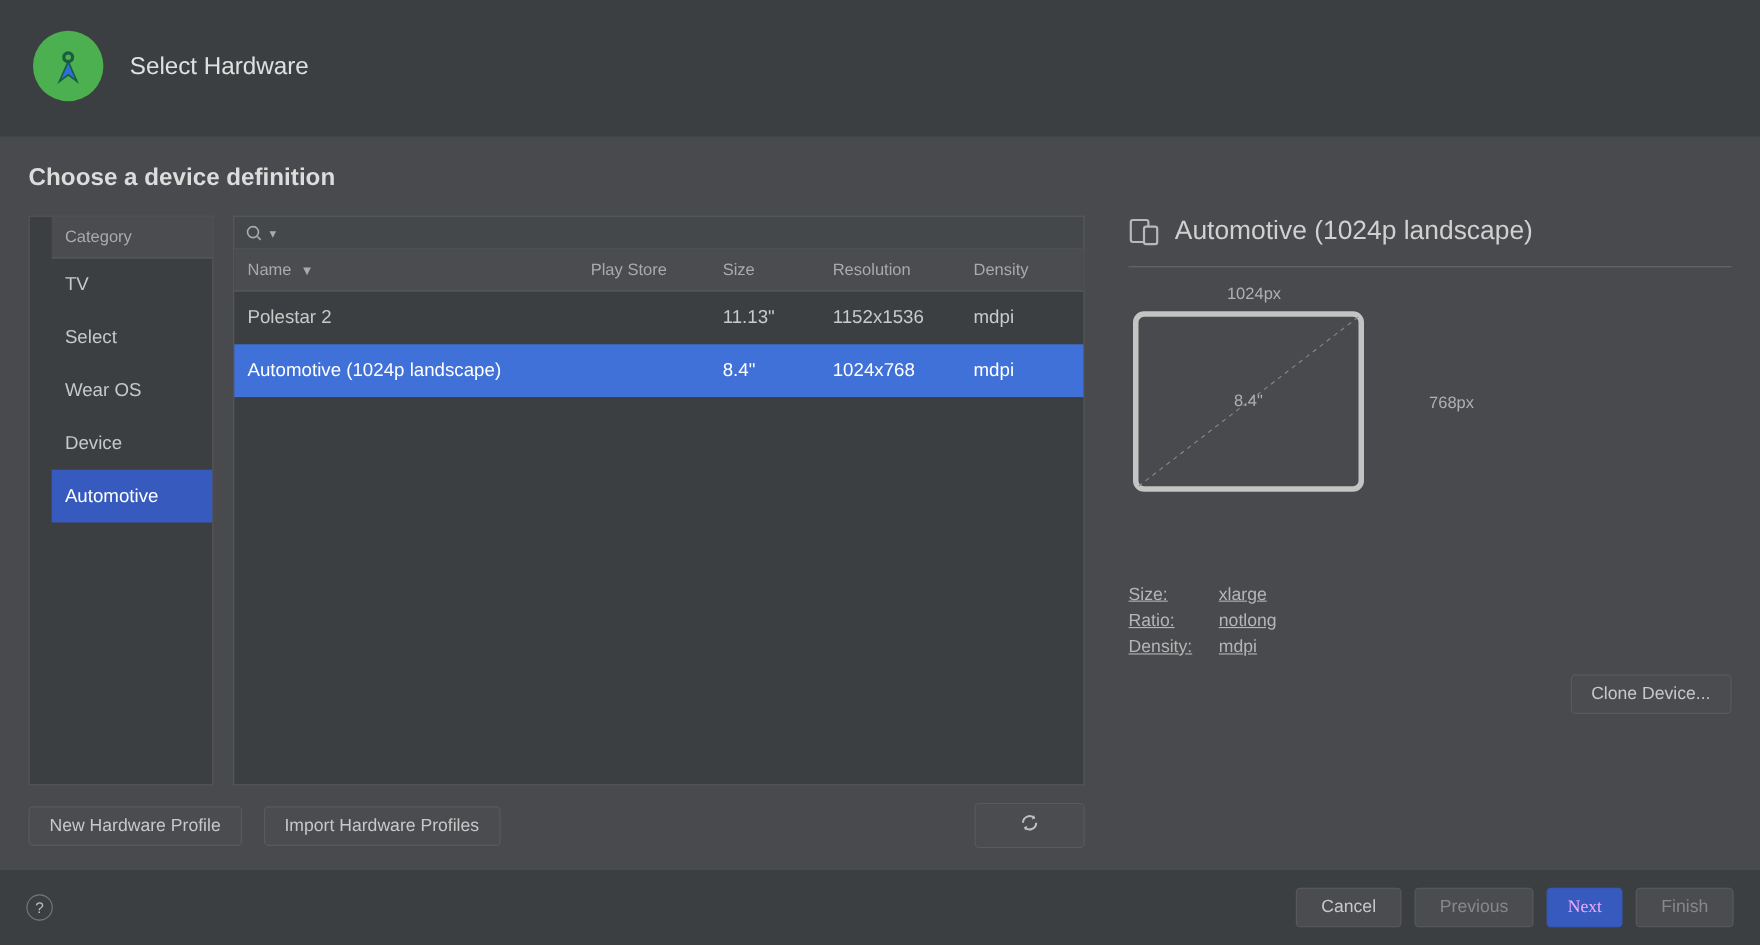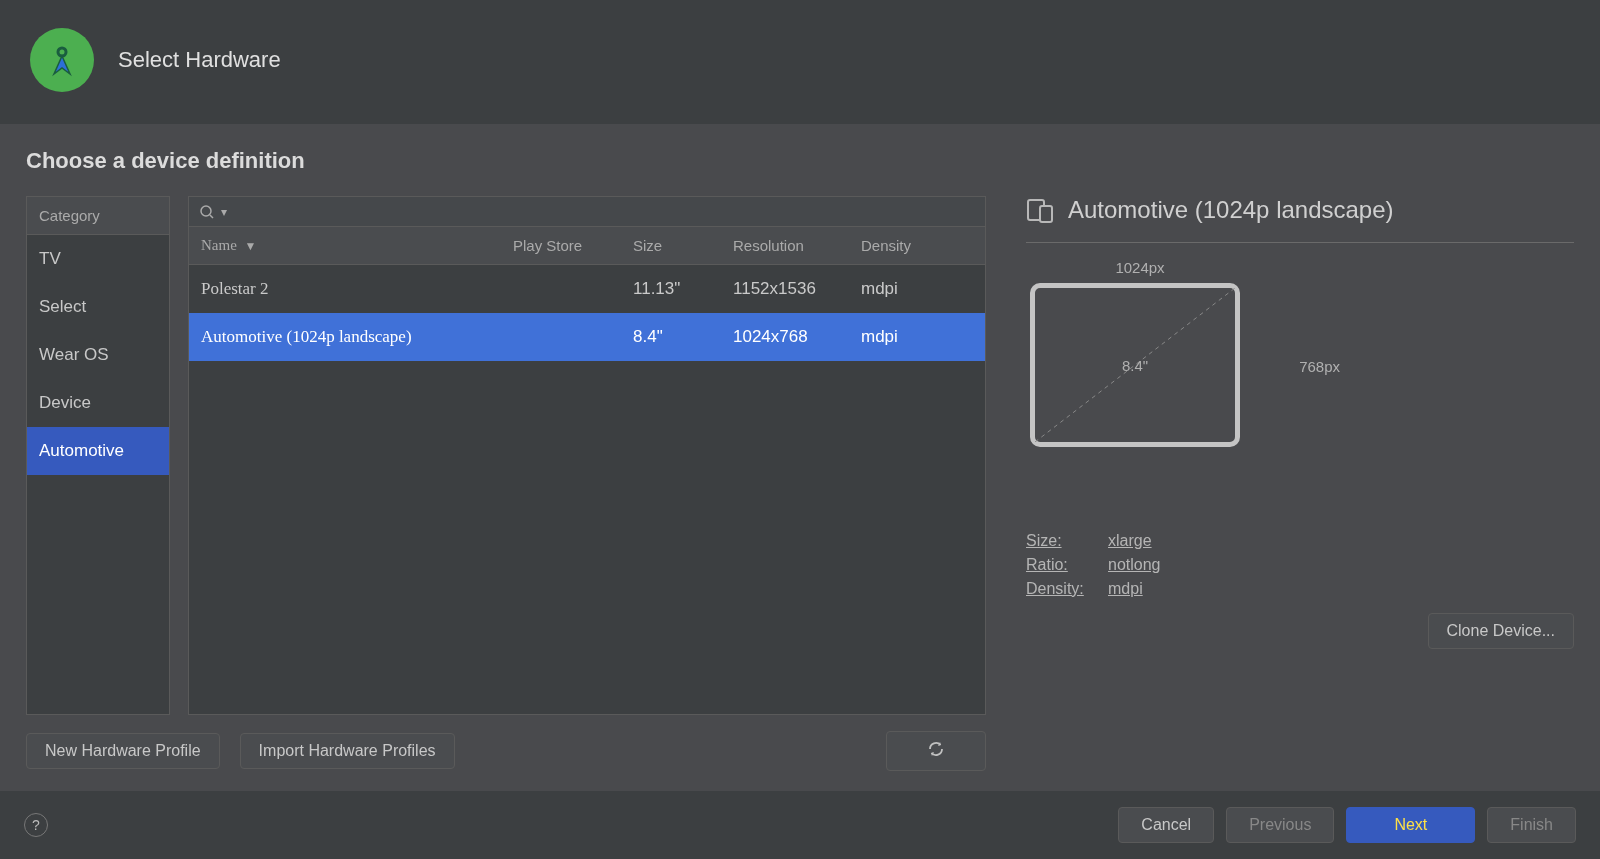--- a/index.html
+++ b/index.html
@@ -56,25 +56,26 @@
       width: 960px;
       display: flex;
       flex-direction: column;
     }
     .table-area {
       display: flex;
       gap: 18px;
       flex: 1;
     }
     .category-panel {
-      width: 144px;
+      width: 168px;
       border: 1px solid #5a5a5a;
       background: #3c3f41;
       display: flex;
       flex-direction: column;
+      padding-left: 20px;
     }
     .cat-header {
       padding: 10px 12px;
       color: #aaa;
       font-size: 15px;
       background: #4a4c4f;
       border-bottom: 1px solid #5a5a5a;
     }
     .cat-item {
       padding: 14px 12px;
@@ -114,21 +115,21 @@
       background: #3c3f41;
     }
     .thead {
       display: flex;
       background: #4a4c4f;
       border-bottom: 1px solid #5a5a5a;
       color: #aaa;
       font-size: 15px;
     }
     .th { padding: 10px 12px; }
-    .col-name { width: 312px; font-family: Liberation Serif, serif; }
+    .col-name { width: 312px; }
     .col-play { width: 120px; }
     .col-size { width: 100px; }
     .col-res { width: 128px; }
     .col-den { flex: 1; }
     .trow {
       display: flex;
       font-size: 17px;
       color: #cacaca;
       cursor: pointer;
     }
@@ -246,22 +247,23 @@
       display: flex;
       align-items: center;
       justify-content: center;
       font-size: 14px;
       cursor: pointer;
     }
     .footer .spacer { flex: 1; }
     .footer .btn.primary {
       background: #365abe;
       border-color: #365abe;
-      color: #fde047;
-      padding: 8px 47px;
+      color: #f0abfc;
+      padding: 8px 18px;
+      font-family: Liberation Serif, serif;
     }
     .footer .btn.disabled {
       color: #888;
       cursor: default;
     }
     .footer .btn { margin-left: 12px; padding: 8px 22px; }
   </style>
 </head>
 <body>
 

